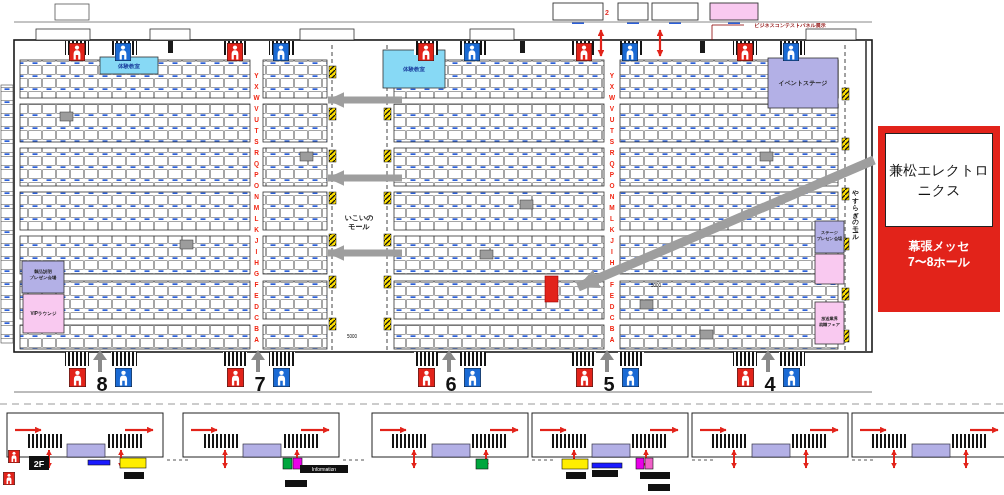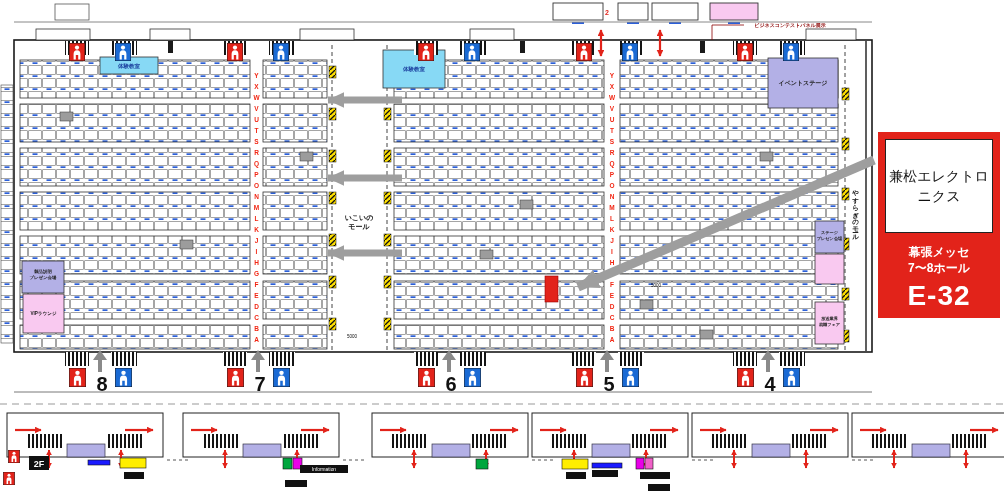--- a/index.html
+++ b/index.html
@@ -1,20 +1,20 @@
 <!DOCTYPE html>
 <html><head>
 <meta charset="utf-8">
 <style>
   html,body{margin:0;padding:0;background:#fff;}
   .stage{position:relative;width:1004px;height:495px;background:#ffffff;overflow:hidden;
          font-family:"Liberation Sans","DejaVu Sans",sans-serif;}
   svg{position:absolute;left:0;top:0;}
   svg text{font-family:"Liberation Sans","DejaVu Sans",sans-serif;}
-  .callout{position:absolute;left:878px;top:132px;width:122px;height:186px;background:#e2231a;
+  .callout{position:absolute;left:878px;top:126px;width:122px;height:186px;background:#e2231a;
            box-sizing:border-box;text-align:center;}
   .callout-inner{margin:7px auto 0 auto;width:106px;height:92px;background:#ffffff;border:1px solid #222;
            display:flex;align-items:center;justify-content:center;}
   .company{font-size:14px;line-height:1.45;color:#111;padding:0 2px;}
   .venue{margin-top:12px;font-size:12px;font-weight:bold;color:#fff;line-height:1.3;}
   .hallrange{font-size:12px;font-weight:bold;color:#fff;line-height:1.3;}
   .boothno{margin-top:4px;font-size:28px;font-weight:bold;color:#fff;letter-spacing:1px;}
 </style>
 </head>
 <body>
@@ -347,16 +347,15 @@
         <rect x="545" y="276" width="13" height="26" fill="#e2231a" stroke="#900" stroke-width="0.6"></rect>
       </g>
   </svg>
 
   <div class="callout">
     <div class="callout-inner">
       <div class="company">兼松エレクトロニクス</div>
     </div>
     <div class="venue">幕張メッセ</div>
     <div class="hallrange">7〜8ホール</div>
-    <div class="boothno">E-32</div>
   </div>
 
 </div>
 
 </body></html>

